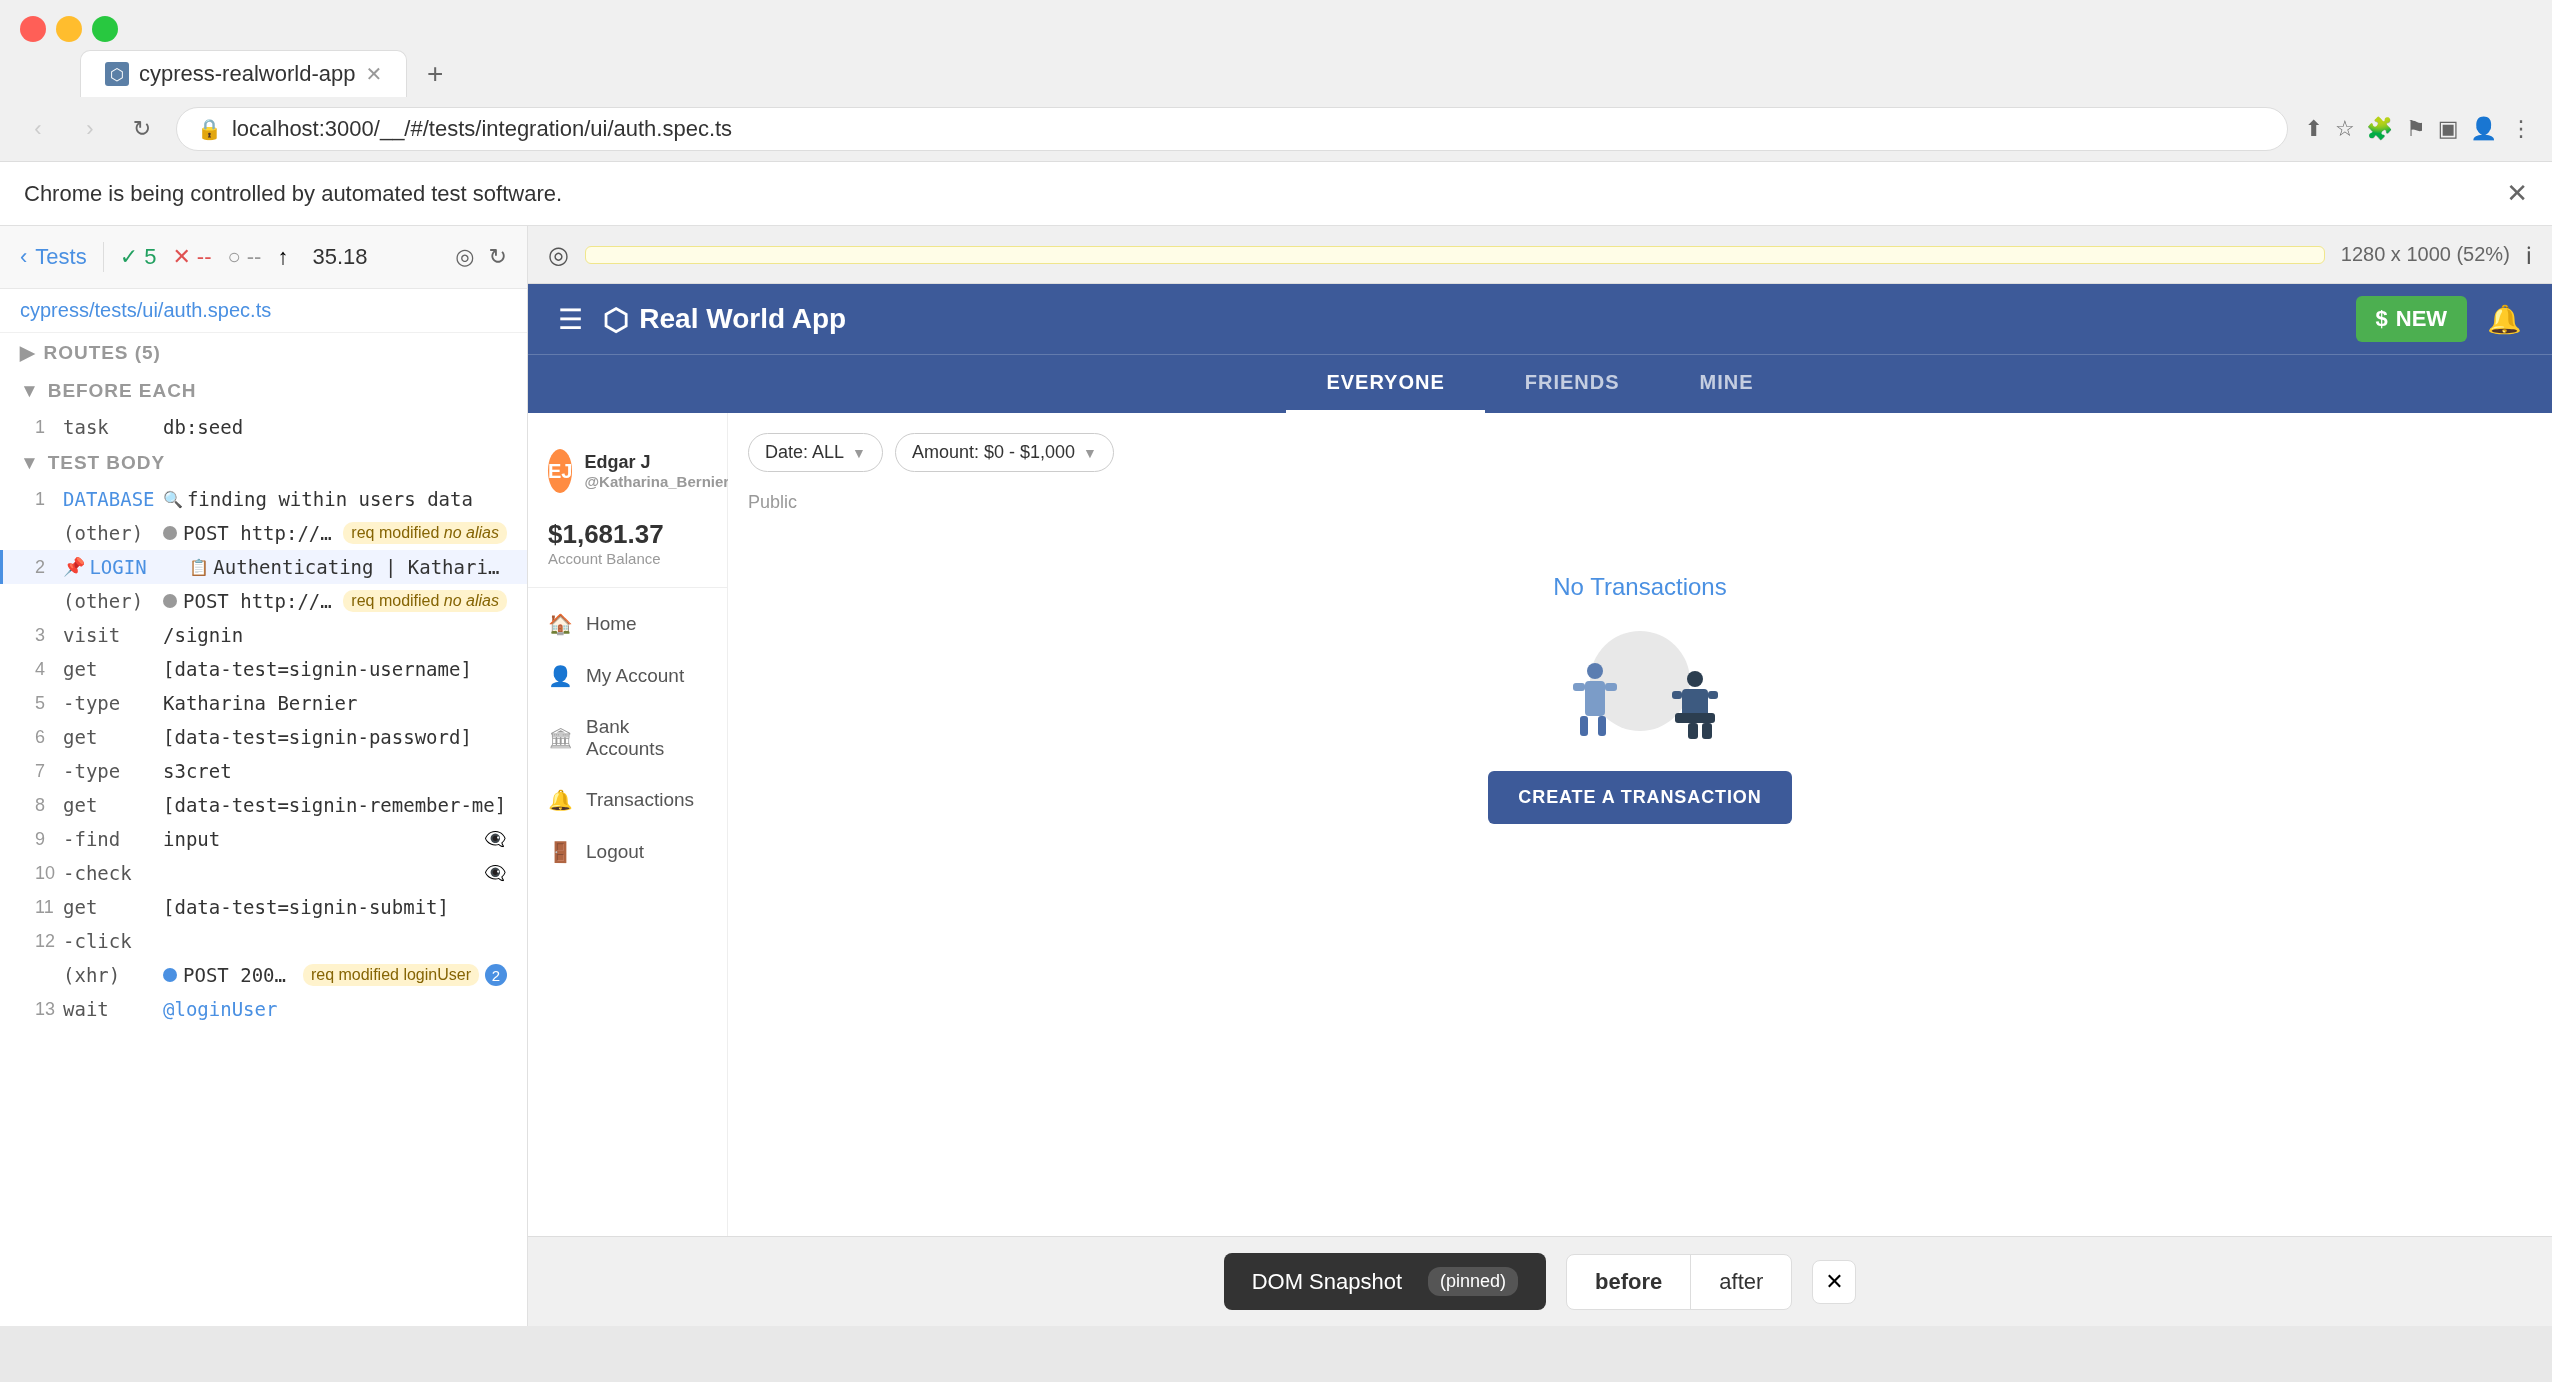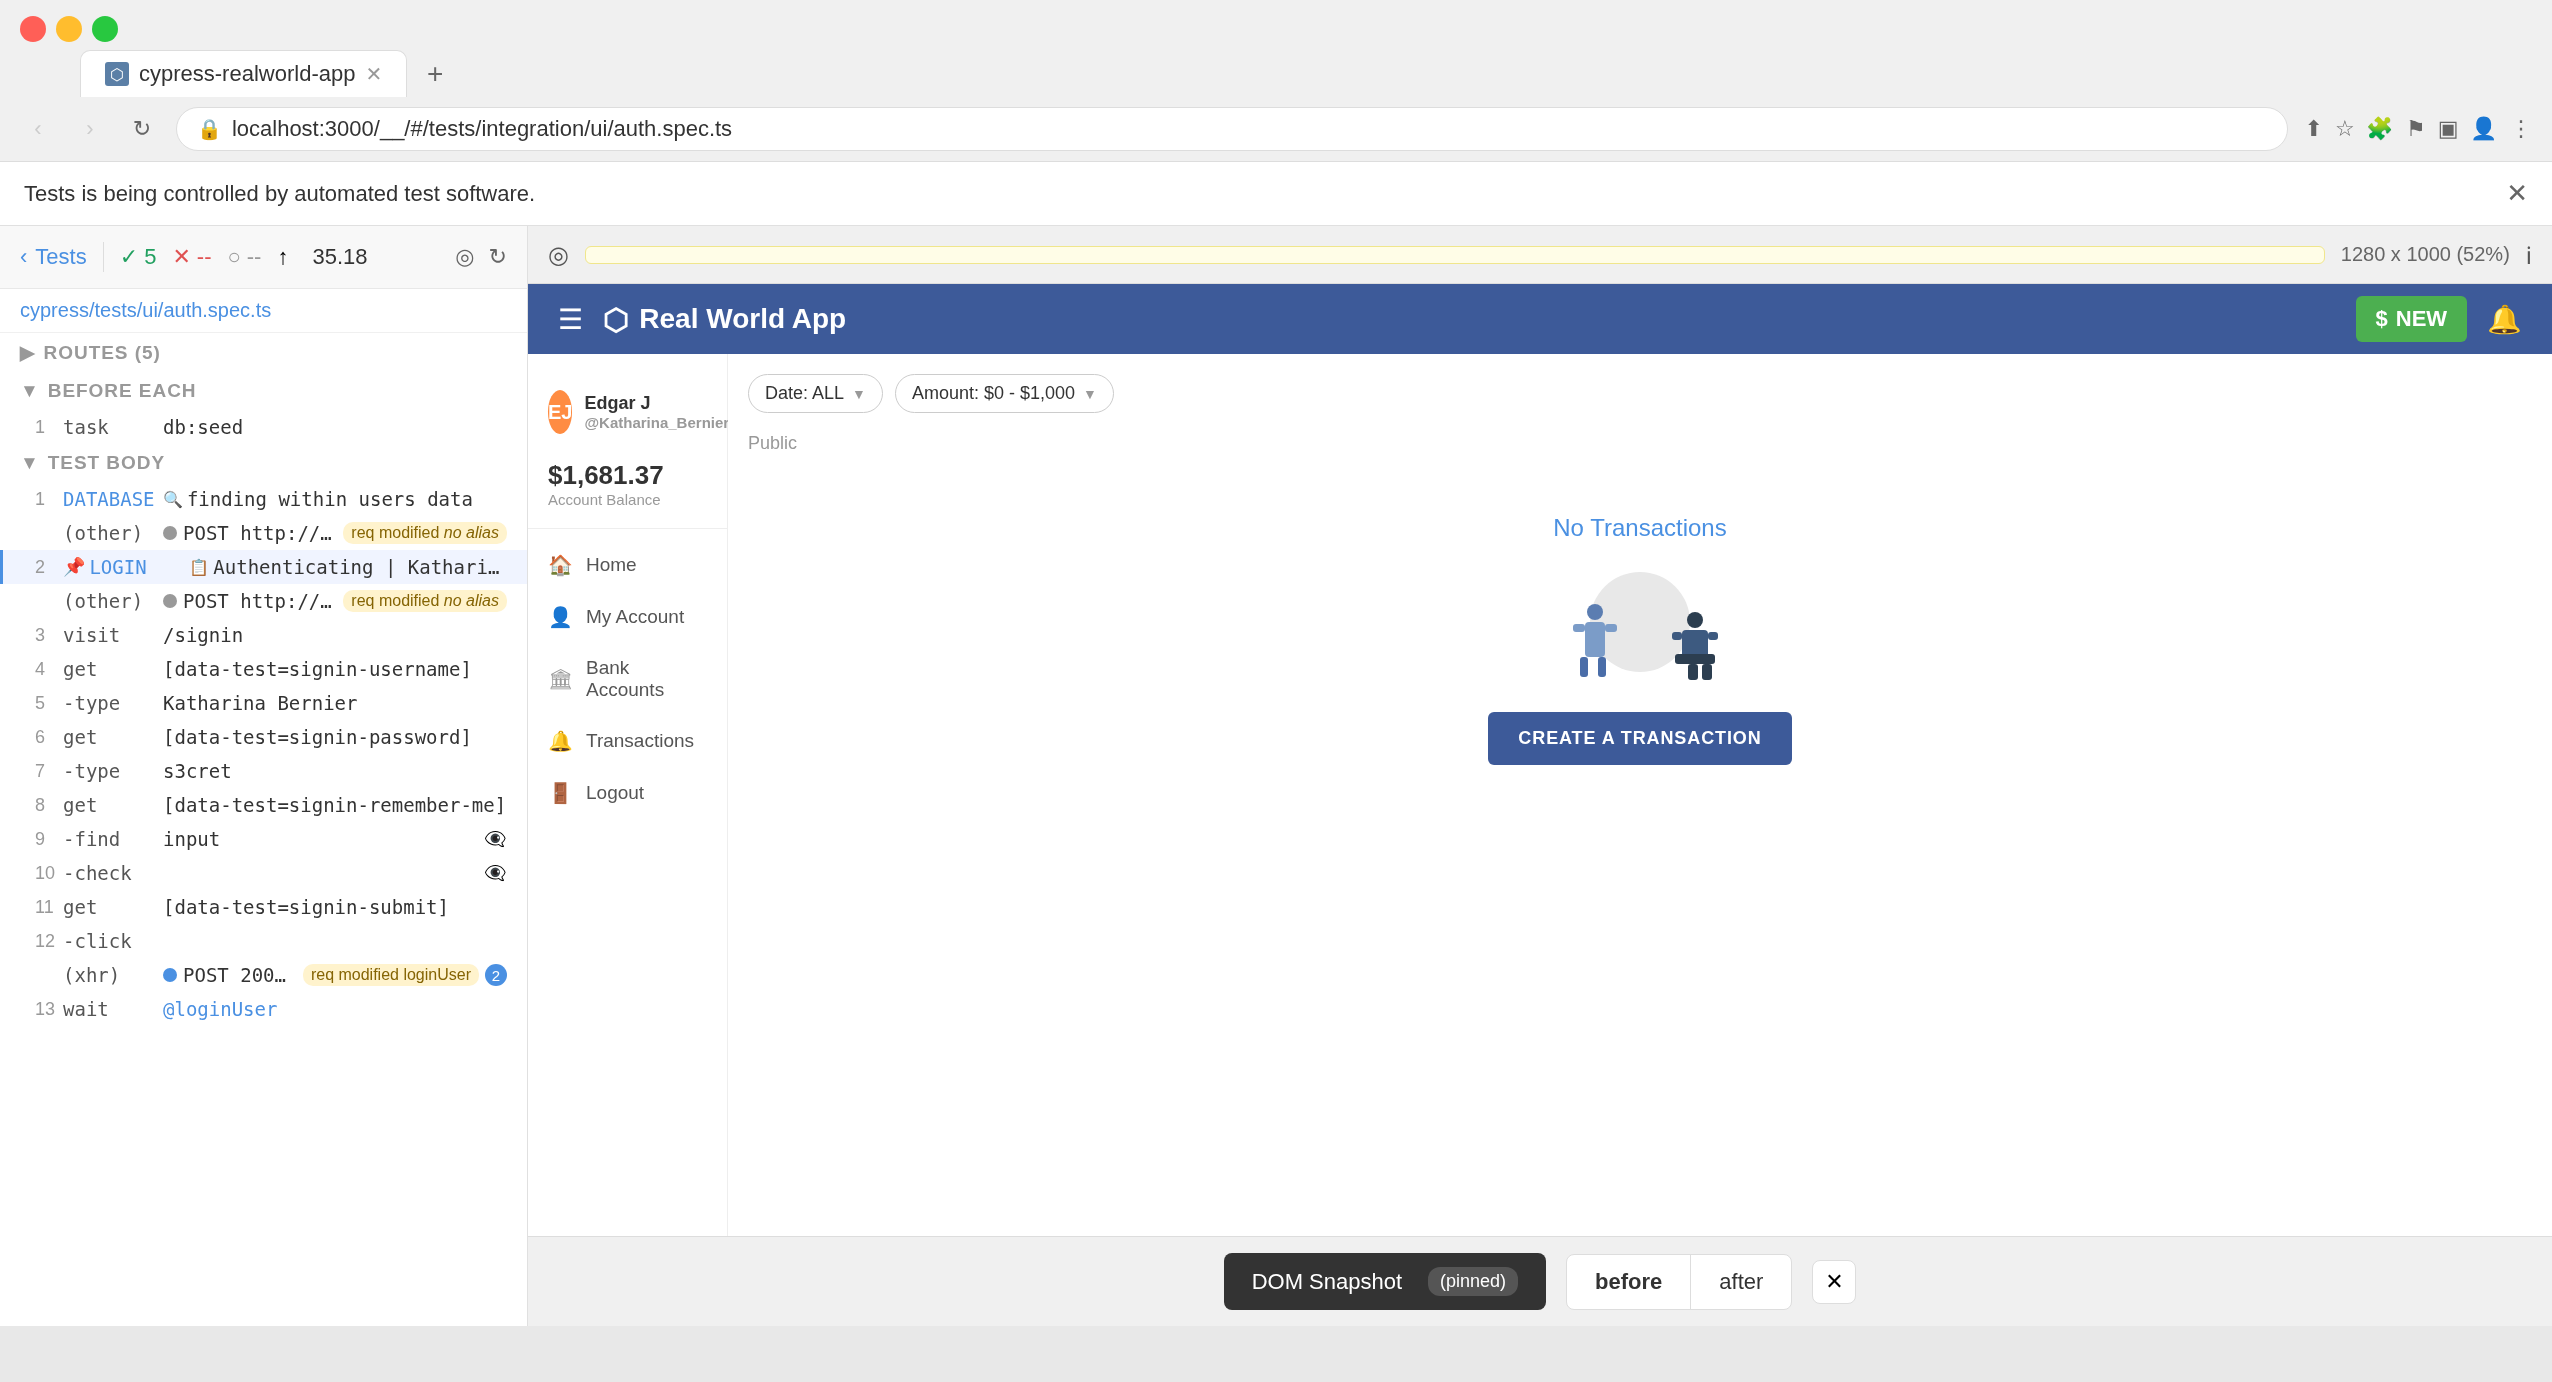--- a/index.html
+++ b/index.html
@@ -172,21 +172,21 @@
       <span class="addr-icon">🧩</span>
       <span class="addr-icon">⚑</span>
       <span class="addr-icon">▣</span>
       <span class="addr-icon">👤</span>
       <span class="addr-icon">⋮</span>
     </div>
   </div>
 
   <div class="info-bar">
     <div class="info-bar-left">
-      <span>Tests is being controlled by automated test software.</span>
+      <span>Chrome is being controlled by automated test software.</span>
     </div>
     <span class="info-close">✕</span>
   </div>
 </div>
 
 <div class="app-wrapper">
 
   <div class="cypress-panel">
 
     <div class="cypress-toolbar">
@@ -381,20 +381,31 @@
             <span class="rwa-logo-icon">⬡</span>
             <span>Real World App</span>
           </div>
           <div class="rwa-new-btn">
             <span>$</span>
             <span>NEW</span>
           </div>
           <span class="rwa-bell">🔔</span>
         </div>
 
+        <div class="rwa-nav">
+          <div class="rwa-nav-item active">
+            <span>EVERYONE</span>
+          </div>
+          <div class="rwa-nav-item">
+            <span>FRIENDS</span>
+          </div>
+          <div class="rwa-nav-item">
+            <span>MINE</span>
+          </div>
+        </div>
 
         <div class="rwa-body">
 
           <div class="rwa-sidebar">
             <div class="sidebar-user">
               <div class="sidebar-avatar">
                 <span>EJ</span>
               </div>
               <div>
                 <div class="sidebar-name">Edgar J</div>

